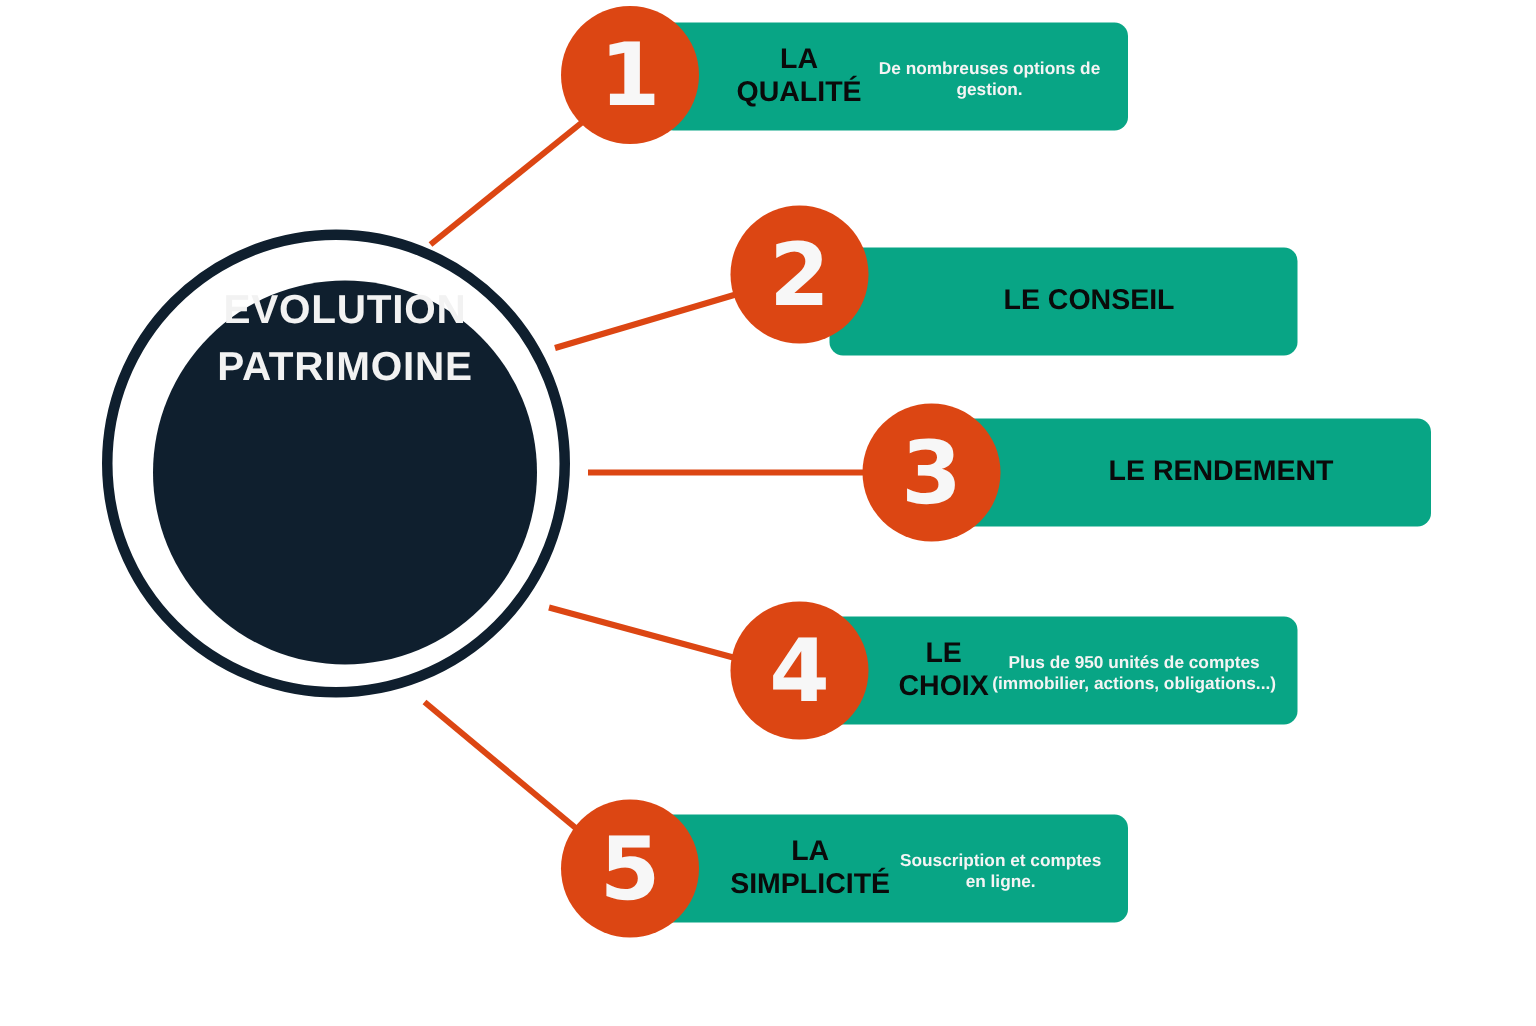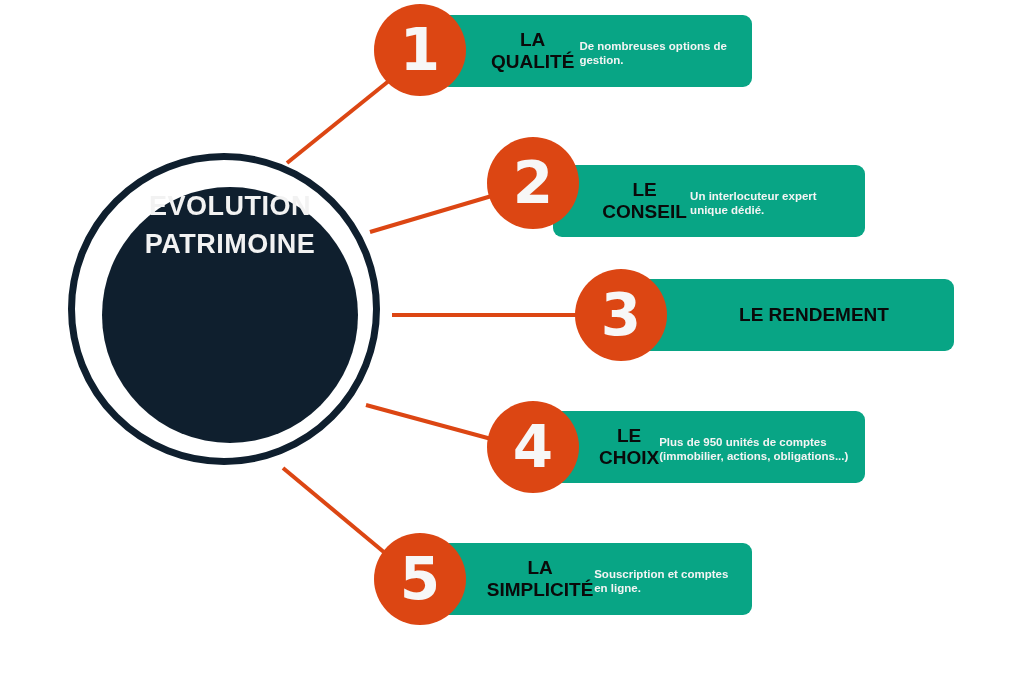--- a/index.html
+++ b/index.html
@@ -3,21 +3,21 @@
 <meta charset="utf-8">
 <style>
   html,body{margin:0;padding:0;background:#ffffff;}
   body{width:1024px;height:684px;position:relative;overflow:hidden;font-family:"Liberation Sans",sans-serif;}
   svg.lines{position:absolute;left:0;top:0;width:1024px;height:684px;}
   .outer-ring{position:absolute;left:68px;top:153px;width:312px;height:312px;border-radius:50%;border:7px solid #0f1f2e;background:#fff;box-sizing:border-box;}
   .inner-disc{position:absolute;left:102px;top:187px;width:256px;height:256px;border-radius:50%;background:#0f1f2e;display:flex;flex-direction:column;align-items:center;justify-content:flex-start;}
   .center-title{color:#f2f2f2;font-weight:bold;font-size:27px;line-height:38px;text-align:center;letter-spacing:0.5px;}
   .card{position:absolute;height:72px;background:#08a585;border-radius:9px;display:flex;flex-direction:row;align-items:center;justify-content:center;box-sizing:border-box;padding-left:46px;padding-right:12px;}
   .card-title{color:#0a0a0a;font-weight:bold;font-size:19px;line-height:22px;text-align:center;}
-  .card-desc{color:#f4f4f4;font-weight:bold;font-size:11.5px;line-height:14px;margin-top:4px;max-width:200px;}
+  .card-desc{color:#f4f4f4;font-weight:bold;font-size:11.5px;line-height:14px;text-align:center;margin-top:4px;max-width:200px;}
   .num{position:absolute;width:92px;height:92px;border-radius:50%;background:#dc4613;display:flex;align-items:center;justify-content:center;color:#f7f7f7;font-weight:bold;font-size:58px;font-family:"DejaVu Sans",sans-serif;}
 </style>
 </head>
 <body>
 
 <svg class="lines" viewBox="0 0 1024 684">
   <line x1="287" y1="163" x2="390" y2="80" stroke="#dc4613" stroke-width="4"></line>
   <line x1="370" y1="232" x2="495" y2="195" stroke="#dc4613" stroke-width="4"></line>
   <line x1="392" y1="315" x2="580" y2="315" stroke="#dc4613" stroke-width="4"></line>
   <line x1="366" y1="405" x2="495" y2="440" stroke="#dc4613" stroke-width="4"></line>
@@ -31,21 +31,20 @@
 </div>
 
 <div class="card" style="left:440px;top:15px;width:312px;">
   <div class="card-title">LA QUALITÉ</div>
   <div class="card-desc">De nombreuses options de gestion.</div>
 </div>
 <div class="num" style="left:374px;top:4px;">1</div>
 
 <div class="card" style="left:553px;top:165px;width:312px;">
   <div class="card-title">LE CONSEIL</div>
-  <div class="card-desc">Un interlocuteur expert unique dédié.</div>
 </div>
 <div class="num" style="left:487px;top:137px;">2</div>
 
 <div class="card" style="left:640px;top:279px;width:314px;">
   <div class="card-title">LE RENDEMENT</div>
 </div>
 <div class="num" style="left:575px;top:269px;">3</div>
 
 <div class="card" style="left:553px;top:411px;width:312px;">
   <div class="card-title">LE CHOIX</div>

